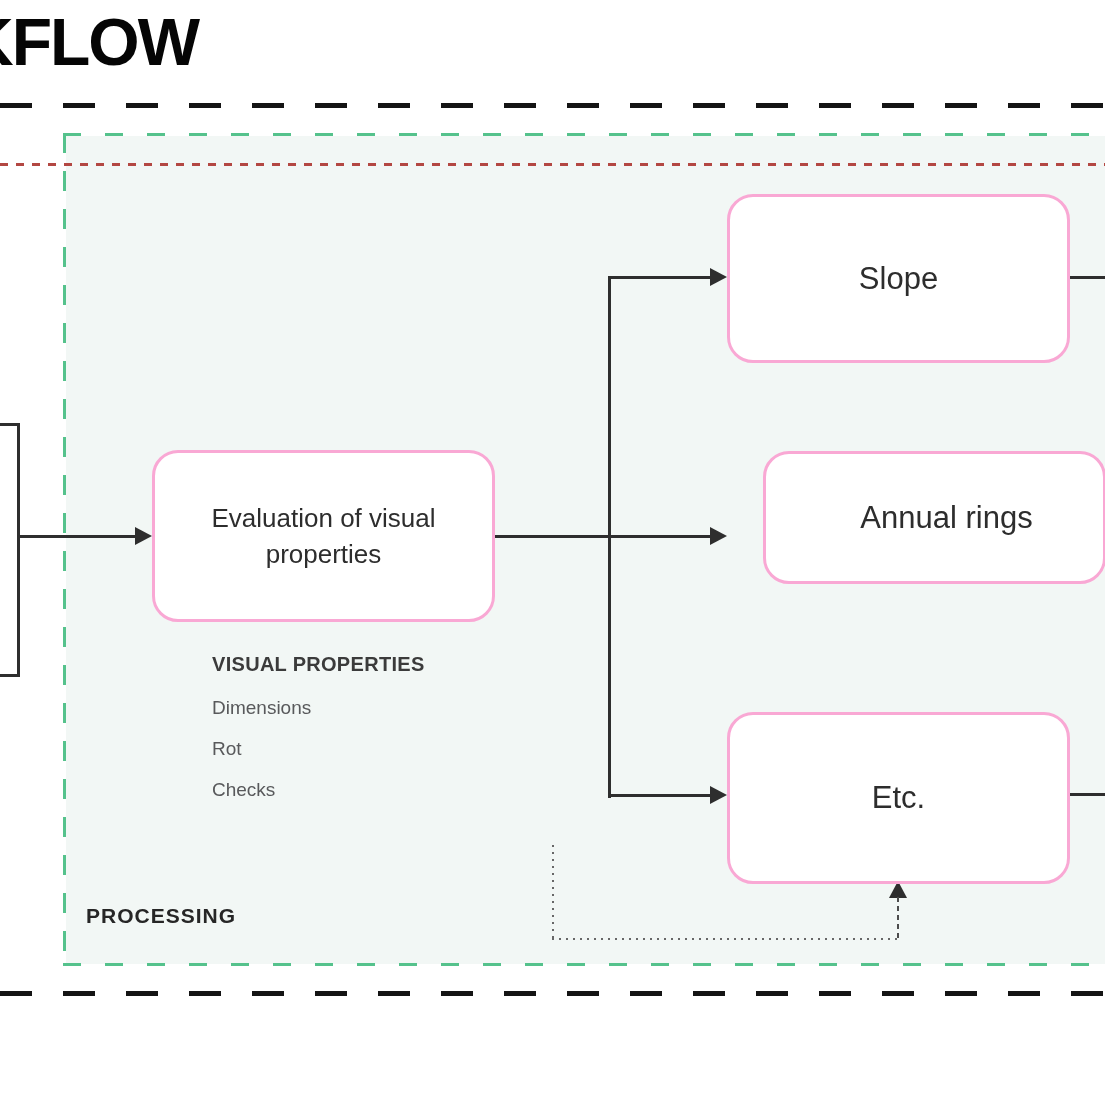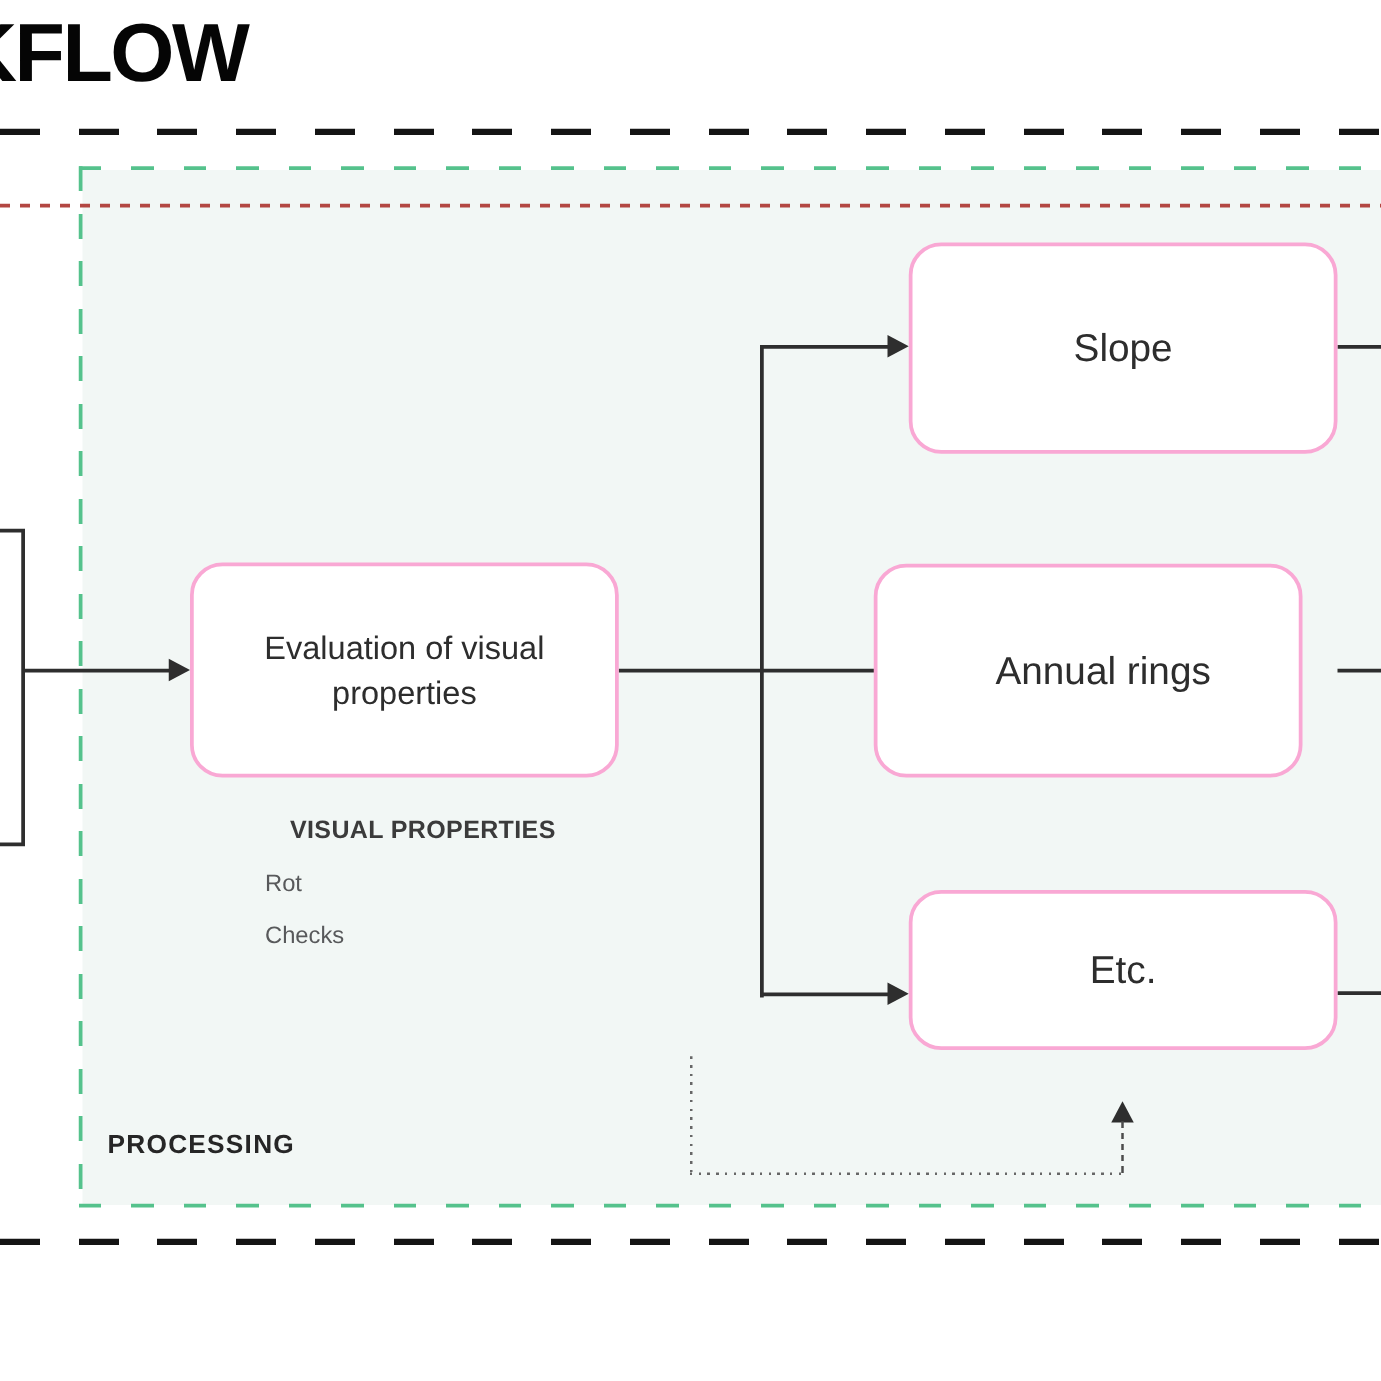--- a/index.html
+++ b/index.html
@@ -47,22 +47,22 @@
     box-sizing:border-box;background:#ffffff;border:3px solid #f9a8d4;
     border-radius:26px;display:flex;align-items:center;justify-content:center;
     text-align:center;font-size:31px;color:#2d2d2d;line-height:1.4;
   }
   #node-left-partial{
     left:-45px;top:423px;width:65px;height:254px;border-radius:0;
     background:#ffffff;border:3px solid #2e2e2e;box-sizing:border-box;
   }
   #node-evaluation{left:152px;top:450px;width:343px;height:172px;font-size:26px;padding:0 28px;}
   #node-slope{left:727px;top:194px;width:343px;height:169px;}
-  #node-annual{left:699px;top:451px;width:343px;height:171px;padding-left:24px;}
-  #node-etc{left:727px;top:712px;width:343px;height:128px;}
+  #node-annual{left:763px;top:451px;width:343px;height:133px;padding-left:24px;}
+  #node-etc{left:727px;top:712px;width:343px;height:172px;}
 
   
   .line{background:#2e2e2e;}
   #line-in-eval{left:20px;top:535px;width:116px;height:3px;}
   #line-eval-annual{left:495px;top:535px;width:217px;height:3px;}
   #line-trunk{left:608px;top:276px;width:3px;height:522px;}
   #line-slope{left:608px;top:276px;width:104px;height:3px;}
   #line-etc{left:608px;top:794px;width:104px;height:3px;}
   #line-out-slope{left:1070px;top:276px;width:35px;height:3px;}
   #line-out-annual{left:1070px;top:535px;width:35px;height:3px;}
@@ -92,21 +92,21 @@
     left:552px;top:938px;width:347px;height:2px;
     background:repeating-linear-gradient(90deg,#676767 0 2px,transparent 2px 7px);
   }
   #fb-vert2{
     left:897px;top:897px;width:2px;height:43px;
     background:repeating-linear-gradient(180deg,#4c4c4c 0 5px,transparent 5px 9px);
   }
 
   
   #vp-heading{
-    left:212px;top:653px;font-size:20px;font-weight:bold;color:#3b3b3b;letter-spacing:0.3px;margin-left:20px;
+    left:212px;top:653px;font-size:20px;font-weight:bold;color:#3b3b3b;letter-spacing:0.3px;
   }
   #vp-list{left:212px;top:687px;font-size:19px;color:#58595b;}
   #vp-list .vp-item{height:41px;line-height:41px;white-space:nowrap;}
 
   
   #processing-label{
     left:86px;top:904px;font-size:21px;font-weight:bold;color:#262626;letter-spacing:1px;
   }
 </style>
 </head>
@@ -152,17 +152,18 @@
 </div>
 <div class="abs node" id="node-annual">
   <span>Annual rings</span>
 </div>
 <div class="abs node" id="node-etc">
   <span>Etc.</span>
 </div>
 
 <div class="abs" id="vp-heading">VISUAL PROPERTIES</div>
 <div class="abs" id="vp-list">
+  <div class="vp-item">Dimensions</div>
   <div class="vp-item">Rot</div>
   <div class="vp-item">Checks</div>
 </div>
 
 <div class="abs" id="processing-label">PROCESSING</div>
 
 </body></html>

